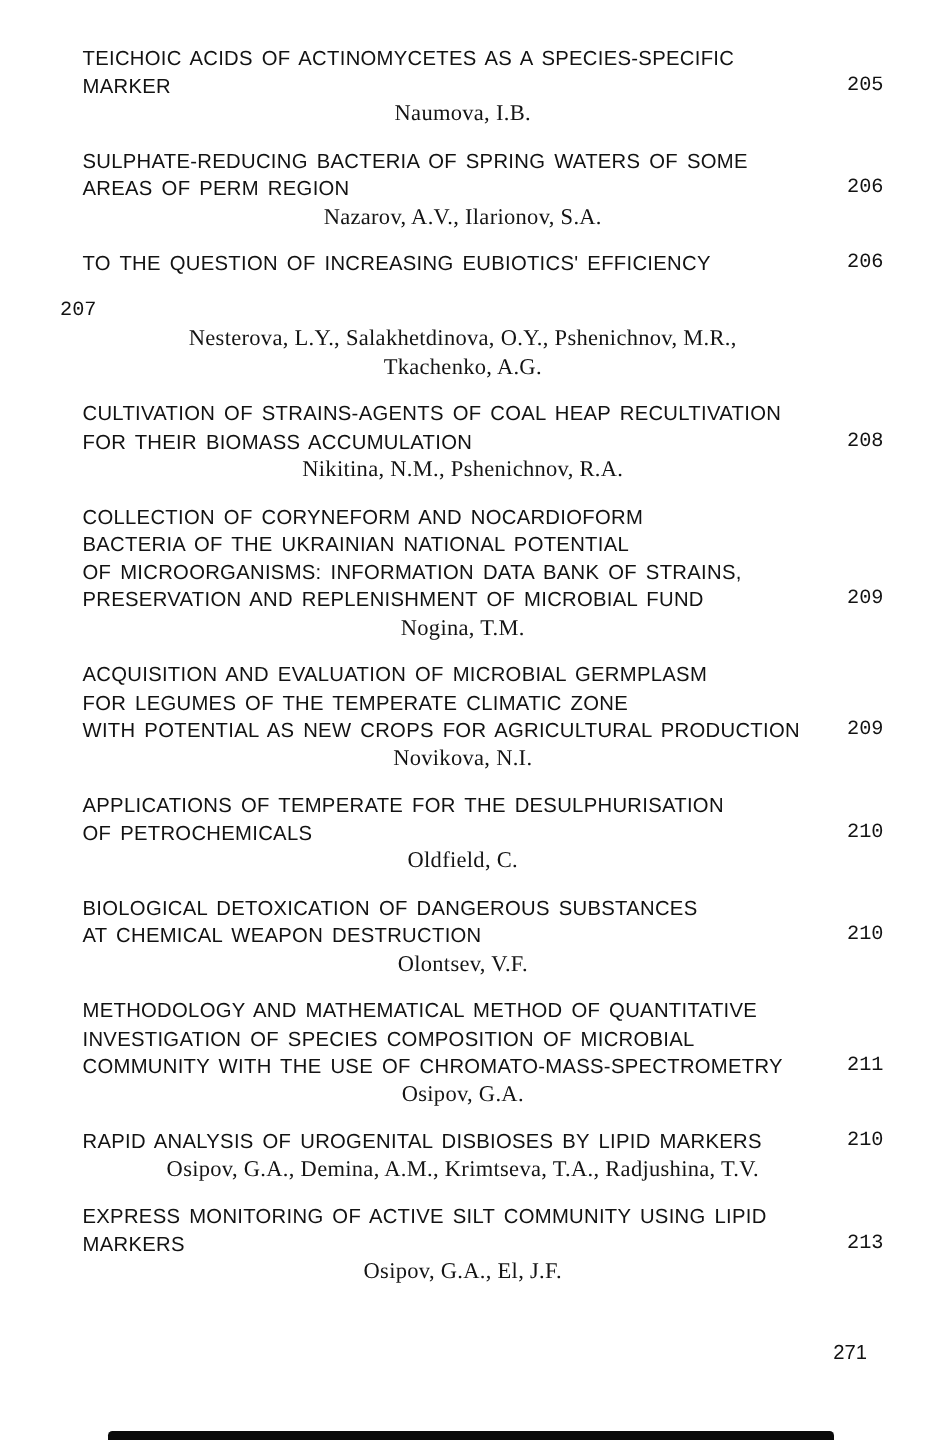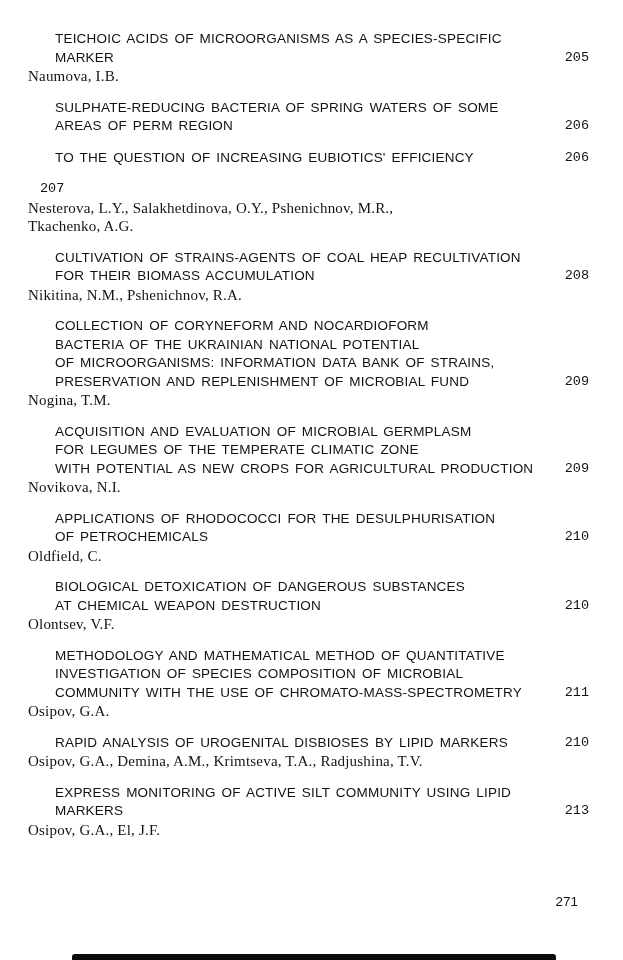--- a/index.html
+++ b/index.html
@@ -40,20 +40,21 @@
     padding-left: 12px;
     color: #121212;
   }
   .authors {
     font-family: "Liberation Serif", serif;
     font-size: 15px;
     line-height: 18.5px;
     letter-spacing: 0.2px;
     white-space: pre-line;
     color: #141414;
+    text-align: center;
   }
   .folio {
     position: absolute;
     top: 894px;
     right: 45px;
     font-family: "Liberation Sans", sans-serif;
     font-size: 13.5px;
     color: #121212;
     text-align: right;
   }
@@ -67,32 +68,33 @@
     border-radius: 3px 3px 0 0;
   }
 </style>
 </head>
 <body>
 
 <div class="page">
   <div id="toc-list">
   <div class="entry">
     <div class="entry-row">
-      <div class="title">TEICHOIC ACIDS OF MICROORGANISMS AS A SPECIES-SPECIFIC MARKER</div>
+      <div class="title">TEICHOIC ACIDS OF ACTINOMYCETES AS A SPECIES-SPECIFIC MARKER</div>
       <div class="pagenum">205</div>
     </div>
     <div class="authors">Naumova, I.B.</div>
   </div>
 
   <div class="entry">
     <div class="entry-row">
       <div class="title">SULPHATE-REDUCING BACTERIA OF SPRING WATERS OF SOME
 AREAS OF PERM REGION</div>
       <div class="pagenum">206</div>
     </div>
+    <div class="authors">Nazarov, A.V., Ilarionov, S.A.</div>
   </div>
 
   <div class="entry">
     <div class="entry-row">
       <div class="title">TO THE QUESTION OF INCREASING EUBIOTICS' EFFICIENCY</div>
       <div class="pagenum">206</div>
     </div>
   </div>
 
   <div class="entry">
@@ -128,21 +130,21 @@
       <div class="title">ACQUISITION AND EVALUATION OF MICROBIAL GERMPLASM
 FOR LEGUMES OF THE TEMPERATE CLIMATIC ZONE
 WITH POTENTIAL AS NEW CROPS FOR AGRICULTURAL PRODUCTION</div>
       <div class="pagenum">209</div>
     </div>
     <div class="authors">Novikova, N.I.</div>
   </div>
 
   <div class="entry">
     <div class="entry-row">
-      <div class="title">APPLICATIONS OF RHODOCOCCI FOR THE DESULPHURISATION
+      <div class="title">APPLICATIONS OF TEMPERATE FOR THE DESULPHURISATION
 OF PETROCHEMICALS</div>
       <div class="pagenum">210</div>
     </div>
     <div class="authors">Oldfield, C.</div>
   </div>
 
   <div class="entry">
     <div class="entry-row">
       <div class="title">BIOLOGICAL DETOXICATION OF DANGEROUS SUBSTANCES
 AT CHEMICAL WEAPON DESTRUCTION</div>

